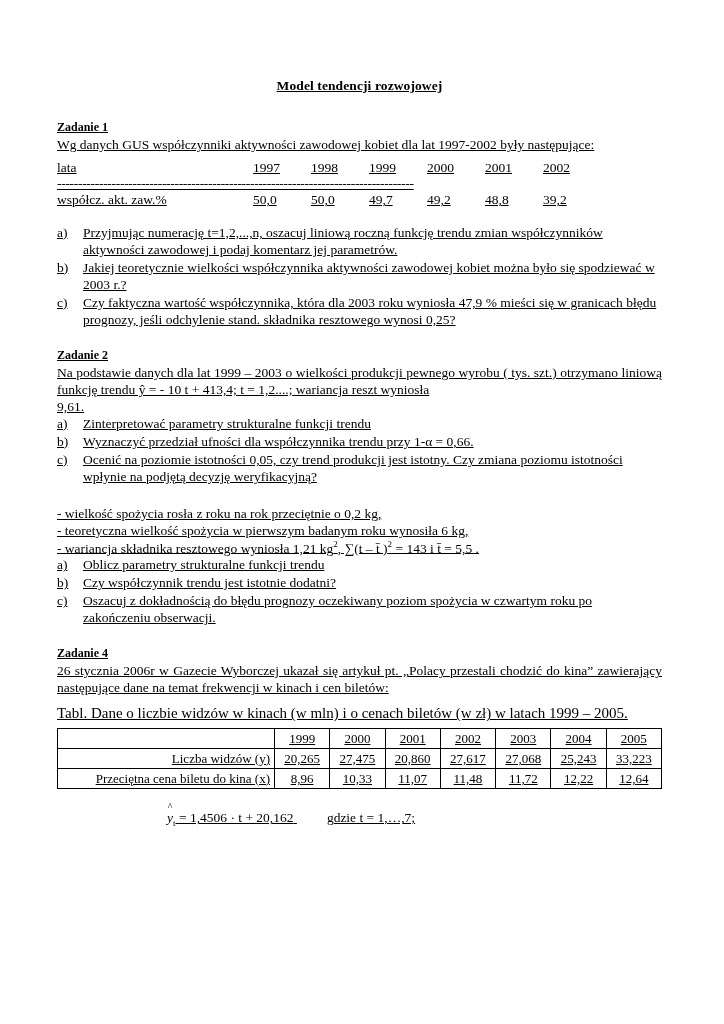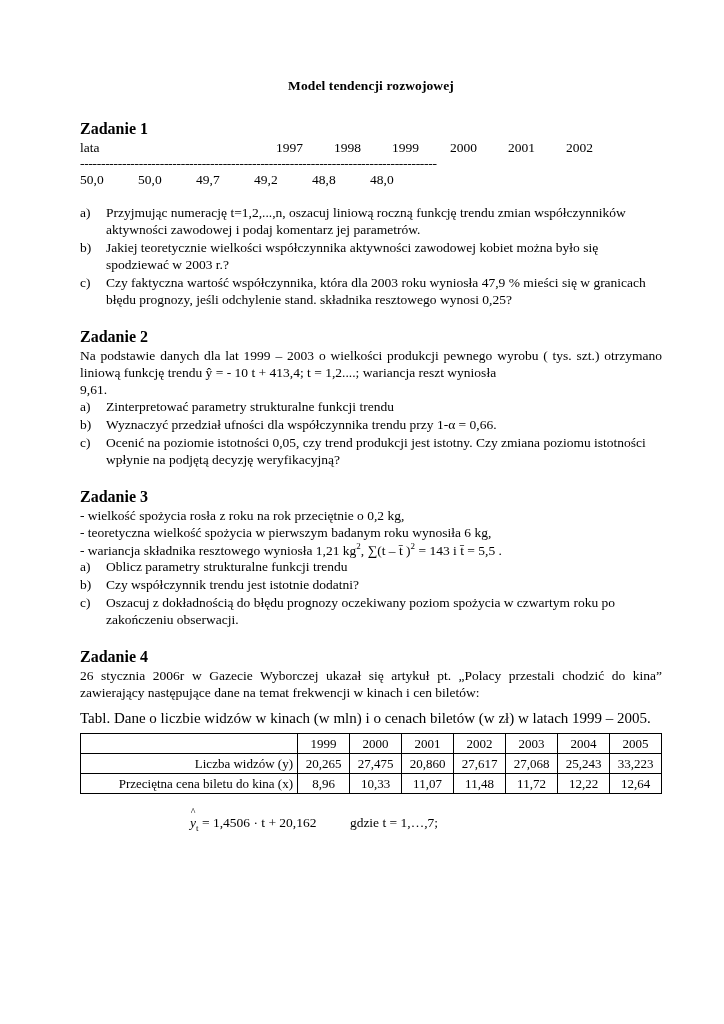--- a/index.html
+++ b/index.html
@@ -12,53 +12,54 @@
     height: 1024px;
     font-family: "Liberation Serif", serif;
     color: #000000;
     overflow: hidden;
   }
   .page {
     position: relative;
     width: 724px;
     height: 780px;
     box-sizing: border-box;
-    padding: 78px 62px 40px 80px;
+    padding: 78px 62px 40px 57px;
+    text-decoration: underline;
   }
   .doc-title {
     text-align: center;
     font-weight: bold;
     font-size: 13.5px;
     margin: 0 0 26px 0;
     letter-spacing: 0.1px;
   }
   .task-heading {
     font-weight: bold;
-    font-size: 16px;
+    font-size: 12px;
     margin: 0 0 1px 0;
   }
   .para {
     font-size: 13.5px;
     line-height: 1.26;
     margin: 0;
     text-align: justify;
   }
   .para.justify-full {
     text-align: justify;
     text-align-last: left;
   }
   .spacer-sm { height: 9px; }
   .spacer-md { height: 15px; }
   .spacer-lg { height: 19px; }
 
   
   .table1 {
     font-size: 13.5px;
     line-height: 1.3;
-    margin: 0 0 0 0;
+    margin: 6px 0 0 0;
   }
   .t1-row {
     display: flex;
     white-space: pre;
   }
   .t1-label {
     width: 196px;
     flex: 0 0 196px;
   }
   .t1-cell {
@@ -141,39 +142,41 @@
 </style>
 </head>
 <body>
 
 <div class="page">
 
   <div class="doc-title">Model tendencji rozwojowej</div>
 
   <div>
     <div class="task-heading">Zadanie 1</div>
+    <div class="para justify-full">Wg danych GUS współczynniki aktywności zawodowej kobiet dla lat 1997-2002 były następujące:</div>
 
     <div class="table1">
       <div class="t1-row">
         <span class="t1-label">lata</span>
         <span class="t1-cell">1997</span>
         <span class="t1-cell">1998</span>
         <span class="t1-cell">1999</span>
         <span class="t1-cell">2000</span>
         <span class="t1-cell">2001</span>
         <span class="t1-cell">2002</span>
       </div>
       <div class="t1-rule">-------------------------------------------------------------------------------------</div>
       <div class="t1-row">
+        <span class="t1-label">współcz. akt. zaw.%</span>
         <span class="t1-cell">50,0</span>
         <span class="t1-cell">50,0</span>
         <span class="t1-cell">49,7</span>
         <span class="t1-cell">49,2</span>
         <span class="t1-cell">48,8</span>
-        <span class="t1-cell">48,0</span>
+        <span class="t1-cell">39,2</span>
       </div>
     </div>
 
     <div class="spacer-md"></div>
 
     <ol class="alpha">
       <li>
         <span class="marker">a)</span>
         <span class="text">Przyjmując numerację t=1,2,...,n, oszacuj liniową roczną funkcję trendu zmian współczynników aktywności zawodowej i podaj komentarz jej parametrów.</span>
       </li>
@@ -207,21 +210,20 @@
       <li>
         <span class="marker">c)</span>
         <span class="text">Ocenić na poziomie istotności 0,05, czy  trend produkcji jest istotny. Czy zmiana poziomu istotności wpłynie na podjętą decyzję weryfikacyjną?</span>
       </li>
     </ol>
   </div>
 
   <div class="spacer-lg"></div>
 
   <div>
-    <div class="task-heading">Zadanie 3</div>
     <div class="para">- wielkość spożycia rosła z roku na rok przeciętnie o 0,2 kg,</div>
     <div class="para">- teoretyczna wielkość spożycia w pierwszym badanym roku wynosiła 6 kg,</div>
     <div class="para">
       <span>- wariancja składnika resztowego wyniosła 1,21 kg</span><sup>2</sup><span>, ∑(t – t̄ )</span><sup>2</sup><span> = 143 i   t̄ = 5,5 .</span>
     </div>
 
     <ol class="alpha">
       <li>
         <span class="marker">a)</span>
         <span class="text">Oblicz parametry strukturalne funkcji trendu</span>

